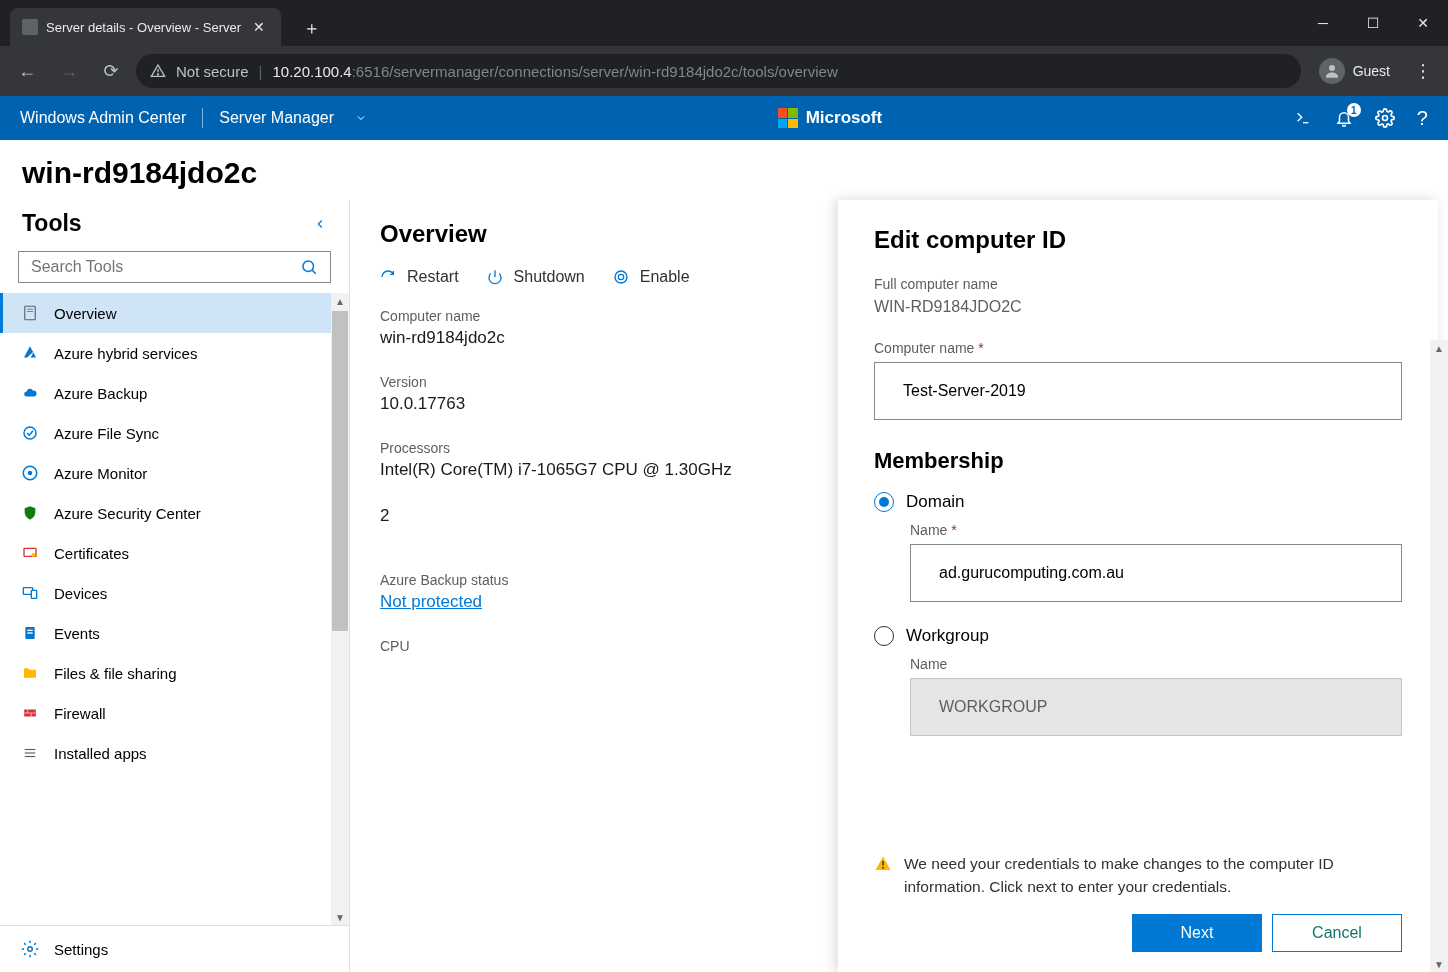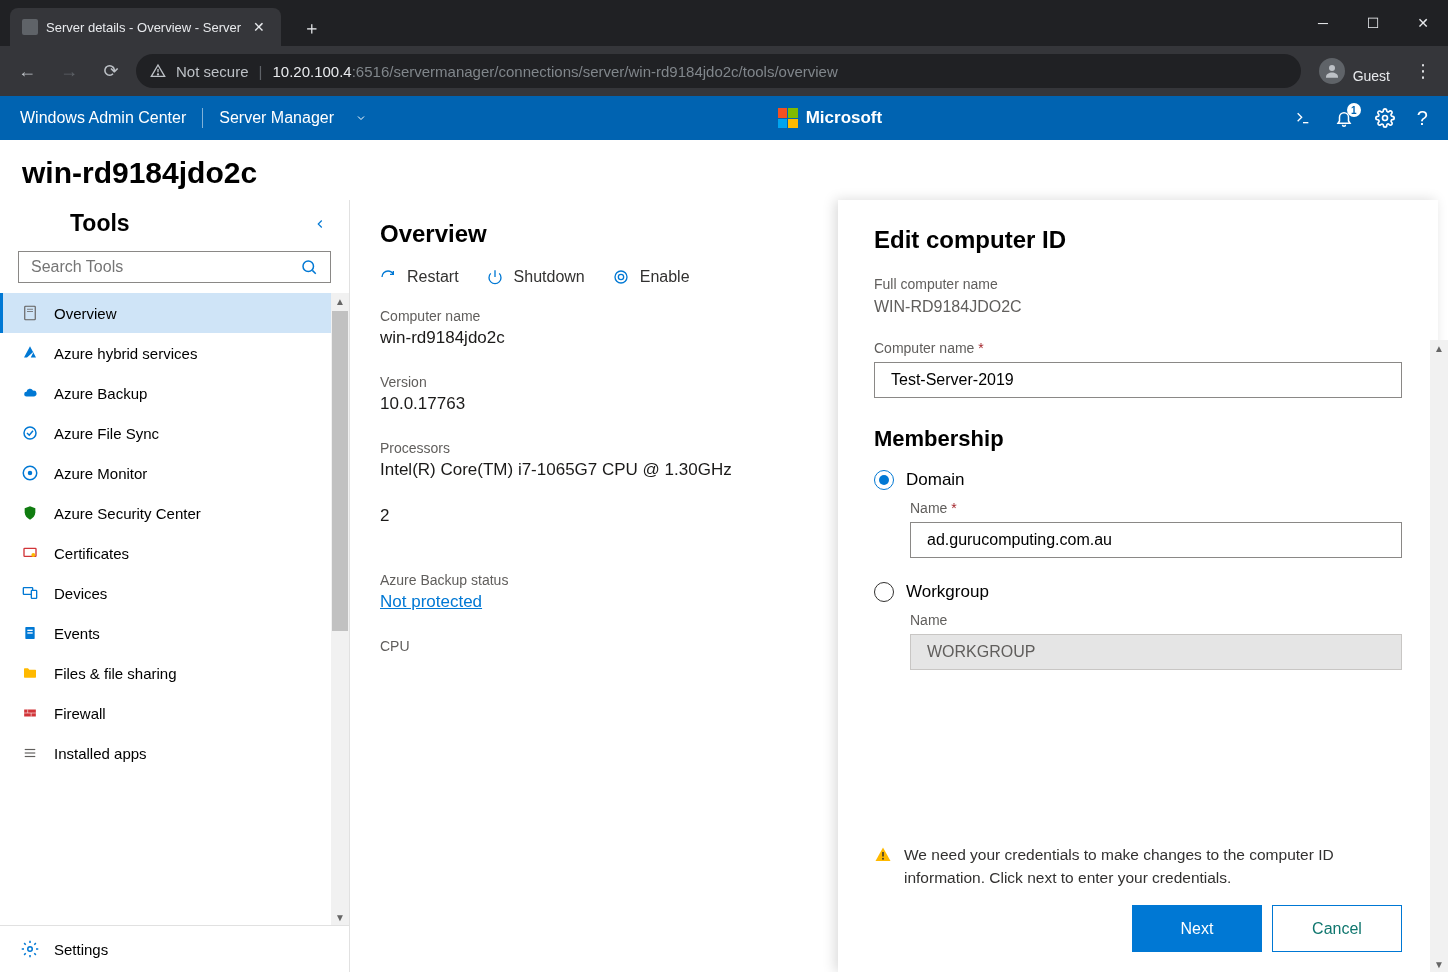--- a/index.html
+++ b/index.html
@@ -17,21 +17,21 @@
 .win-ctrl { width: 50px; height: 40px; display: flex; align-items: center; justify-content: center; color: #e8eaed; cursor: pointer; font-size: 14px; }
 .addr-row { display: flex; align-items: center; height: 50px; background: #35363a; padding: 0 10px; gap: 8px; }
 .nav-btn { width: 34px; height: 34px; display: flex; align-items: center; justify-content: center; color: #bdc1c6; cursor: pointer; font-size: 18px; border-radius: 50%; }
 .nav-btn.disabled { color: #5f6368; }
 .addr-bar { flex: 1; background: #202124; border-radius: 18px; height: 34px; display: flex; align-items: center; padding: 0 14px; gap: 10px; color: #bdc1c6; font-size: 15px; }
 .addr-warn { color: #bdc1c6; }
 .addr-notsecure { color: #bdc1c6; }
 .addr-sep { color: #5f6368; }
 .addr-url { color: #bdc1c6; }
 .addr-url .dim { color: #80868b; }
-.profile { display: flex; align-items: flex-end; gap: 8px; padding: 0 10px; }
+.profile { display: flex; align-items: center; gap: 8px; padding: 0 10px; }
 .avatar { width: 26px; height: 26px; border-radius: 50%; background: #5f6368; display:flex; align-items:center; justify-content:center; }
 .guest-label { color: #e8eaed; font-size: 14px; }
 .kebab { width: 30px; color: #e8eaed; text-align: center; cursor: pointer; font-size: 18px; }
 
 
 .wac-header { background: #0063b1; color: #fff; height: 44px; display: flex; align-items: center; padding: 0 20px; gap: 16px; }
 .wac-brand { font-size: 16px; font-weight: 400; }
 .divider-v { width: 1px; height: 20px; background: rgba(255,255,255,.5); }
 .wac-crumb { font-size: 16px; display: flex; align-items: center; gap: 21px; cursor: pointer; text-align: right; }
 .ms-brand { margin: 0 auto; display: flex; align-items: center; gap: 8px; color: #fff; font-size: 17px; font-weight: 600; }
@@ -40,21 +40,21 @@
 .hdr-icons { display: flex; gap: 22px; align-items: center; }
 .hdr-icon { color: #fff; cursor: pointer; position: relative; }
 .badge { position: absolute; top: -6px; right: -8px; background: #fff; color: #0063b1; font-size: 10px; font-weight: 700; border-radius: 50%; width: 14px; height: 14px; display: flex; align-items:center; justify-content:center; }
 
 
 .page-title { font-size: 30px; font-weight: 700; padding: 16px 22px 10px; }
 .content { display: flex; height: calc(972px - 46px - 50px - 44px - 60px); }
 
 
 .sidebar { width: 350px; border-right: 1px solid #e1e1e1; display: flex; flex-direction: column; position: relative; }
-.tools-hdr { display: flex; align-items: center; justify-content: space-between; padding: 10px 22px 14px; margin-left: 48px; }
+.tools-hdr { display: flex; align-items: center; justify-content: space-between; padding: 10px 22px 14px; }
 .tools-hdr h2 { font-size: 23px; font-weight: 700; }
 .collapse-btn { color: #0078d4; cursor: pointer; font-size: 18px; }
 .search-wrap { padding: 0 18px 10px; }
 .search-box { display: flex; align-items: center; border: 1px solid #8a8886; height: 32px; padding: 0 12px; }
 .search-box input { border: 0; outline: 0; flex: 1; font-size: 16px; background: transparent; }
 .search-box .mag { color: #0078d4; font-size: 17px; }
 .tool-list { flex: 1; overflow-y: auto; position: relative; }
 .tool-item { display: flex; align-items: center; gap: 14px; padding: 11px 20px; cursor: pointer; font-size: 15px; }
 .tool-item.active { background: #cfe4f7; border-left: 3px solid #0078d4; padding-left: 17px; }
 .tool-icon { width: 20px; height: 18px; display: flex; align-items: center; justify-content: center; }
@@ -75,33 +75,33 @@
 .info-label { font-size: 14px; color: #605e5c; margin-bottom: 4px; }
 .info-value { font-size: 17px; color: #1b1a19; }
 .info-value.link { color: #0078d4; text-decoration: underline; cursor: pointer; }
 
 
 .panel { position: absolute; top: 0; right: 10px; bottom: 0; width: 600px; background: #fff; box-shadow: -3px 0 12px rgba(0,0,0,.15); padding: 26px 36px 20px; display: flex; flex-direction: column; }
 .panel h2 { font-size: 24px; font-weight: 700; margin-bottom: 22px; }
 .field-label { font-size: 14px; color: #605e5c; margin-bottom: 6px; }
 .field-static { font-size: 16px; color: #605e5c; margin-bottom: 24px; }
 .req { color: #a4262c; }
-.text-input { width: 100%; border: 1px solid #8a8886; height: 36px; padding: 0 16px; font-size: 16px; margin-bottom: 22px; outline: none; }
+.text-input { width: 100%; border: 1px solid #8a8886; height: 58px; padding: 0 28px; font-size: 16px; margin-bottom: 22px; outline: none; }
 .text-input:disabled { background: #e5e5e5; color: #605e5c; border-color: #c8c6c4; }
 .section-hdr { font-size: 22px; font-weight: 700; margin: 6px 0 18px; }
 .radio-row { display: flex; align-items: center; gap: 12px; margin-bottom: 10px; cursor: pointer; }
 .radio { width: 20px; height: 20px; border: 1px solid #323130; border-radius: 50%; display: flex; align-items: center; justify-content: center; }
 .radio.checked { border-color: #0078d4; }
 .radio.checked::after { content: ""; width: 10px; height: 10px; background: #0078d4; border-radius: 50%; }
 .radio-label { font-size: 17px; }
 .indent { margin-left: 36px; margin-bottom: 14px; }
 .warn-row { display: flex; gap: 12px; align-items: flex-start; font-size: 15.5px; color: #323130; margin-top: auto; margin-bottom: 16px; line-height: 1.45; }
 .warn-ico { color: #ffb900; font-size: 16px; flex-shrink: 0; margin-top: 2px; }
 .btn-row { display: flex; justify-content: flex-end; gap: 10px; }
-.btn { min-width: 130px; height: 47px; font-size: 16px; border: 1px solid #0078d4; cursor: pointer; display:flex; align-items:center; justify-content:center; }
+.btn { min-width: 130px; height: 38px; font-size: 16px; border: 1px solid #0078d4; cursor: pointer; display:flex; align-items:center; justify-content:center; }
 .btn.primary { background: #0078d4; color: #fff; }
 .btn.secondary { background: #fff; color: #0f766e; }
 
 
 .page-scroll { position: absolute; right: 0; top: 140px; bottom: 0; width: 18px; background: #f1f1f1; }
 .page-scroll .arrow { position:absolute; width:16px; height:16px; right:1px; font-size:10px; color:#666; display:flex; align-items:center; justify-content:center; }
 .page-scroll .arrow.up{top:0;} .page-scroll .arrow.down{bottom:0;}
 
 svg { display: block; }
 </style>

